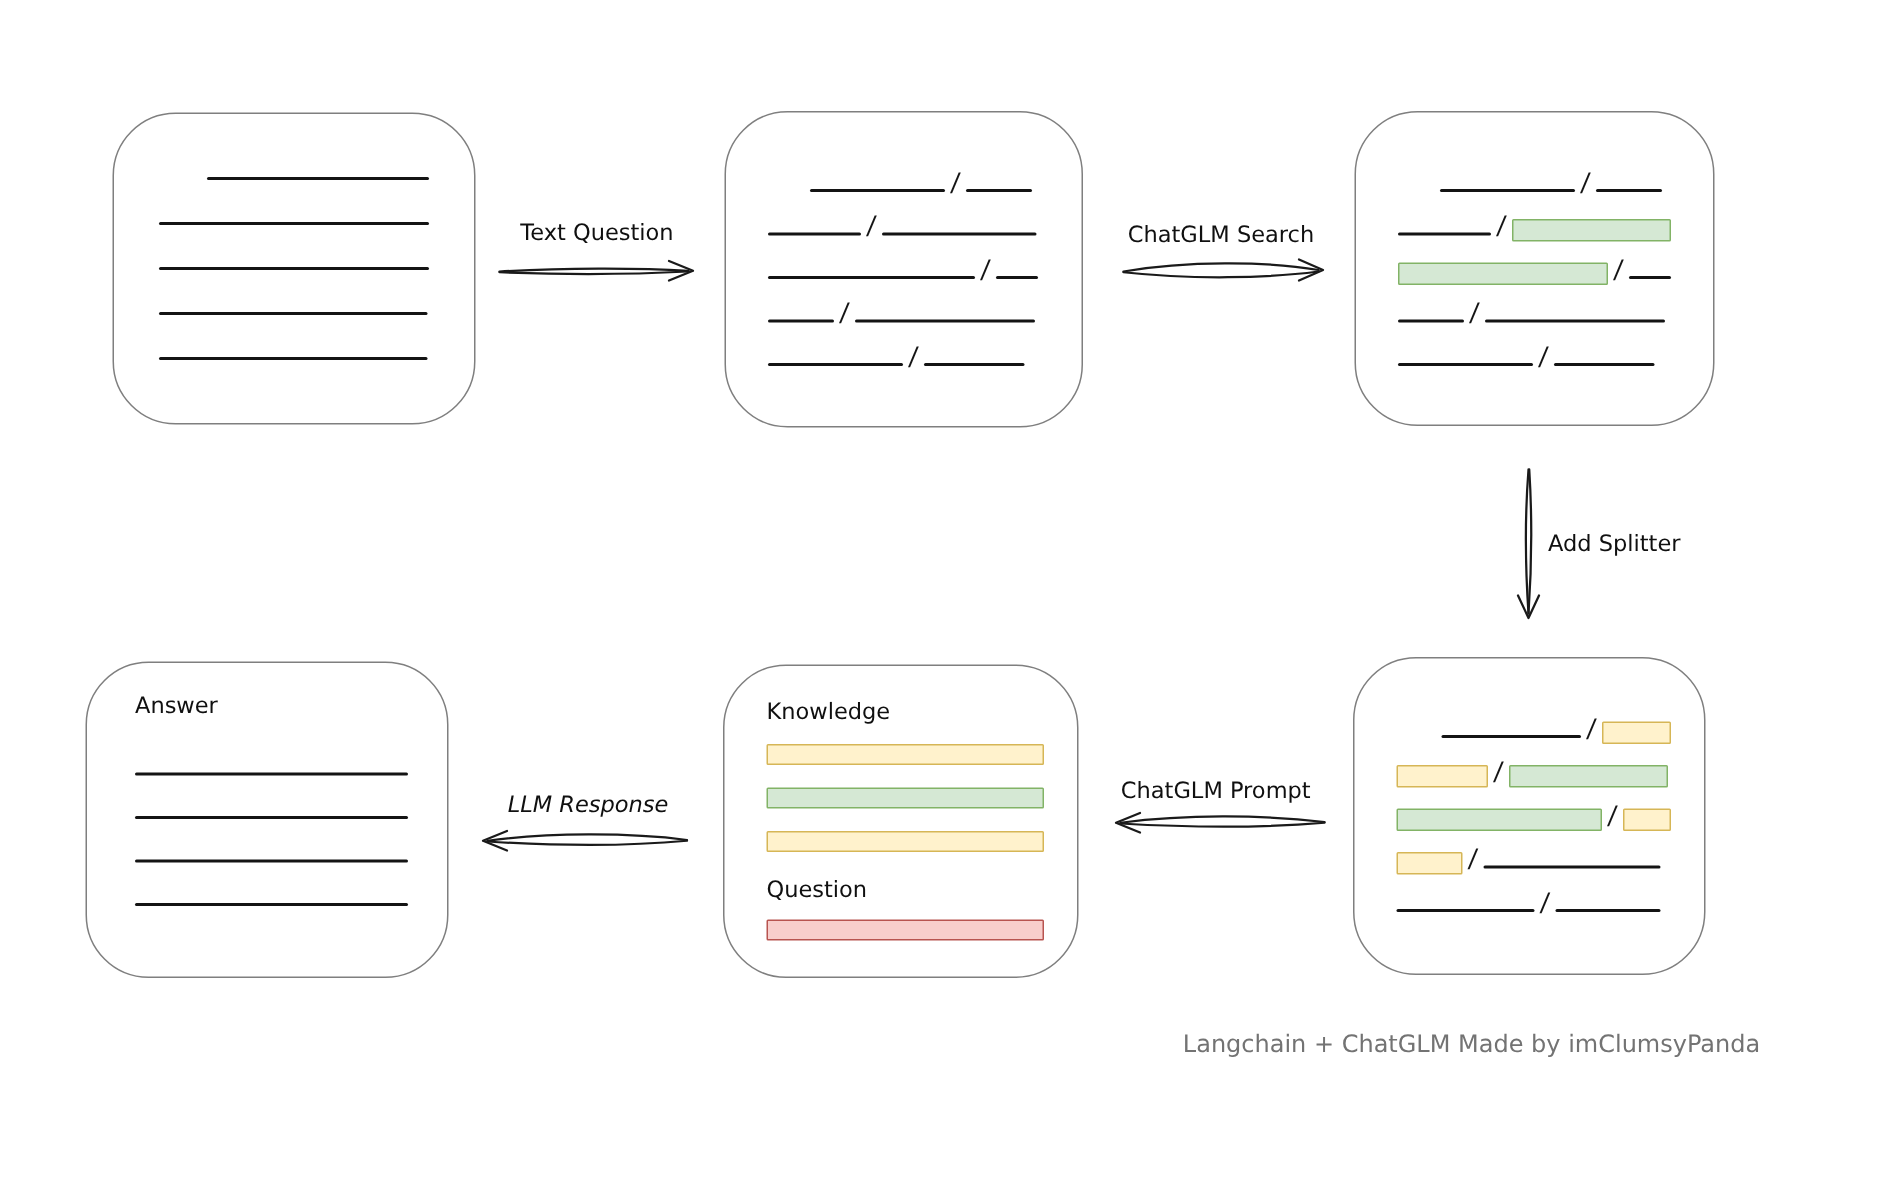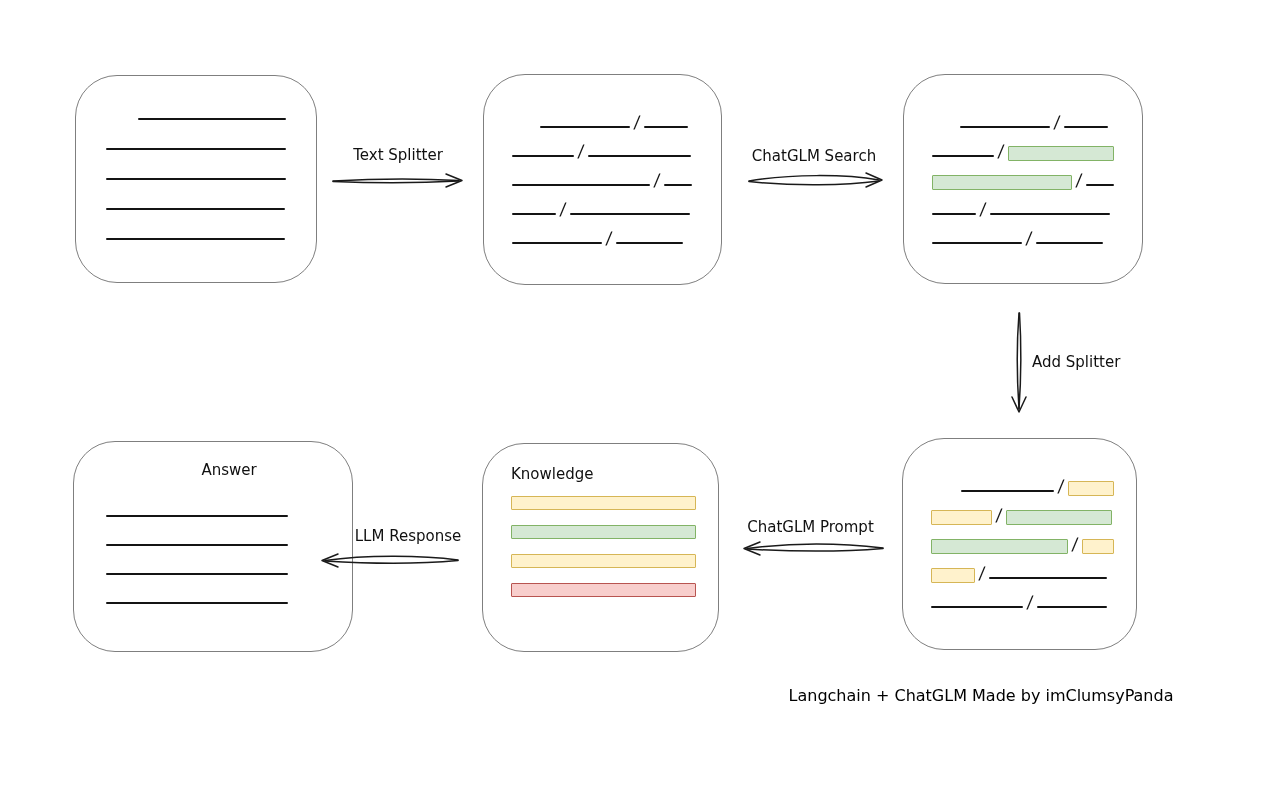--- a/index.html
+++ b/index.html
@@ -50,21 +50,21 @@
   .answer-inner .rows { padding:20px 0 0 0; }
 
   
   svg.arrows { position:absolute; inset:0; width:1262px; height:792px; pointer-events:none; }
   svg.arrows path { stroke:#1a1a1a; stroke-width:1.5; fill:none; stroke-linecap:round; stroke-linejoin:round; }
   .arrow-label {
     position:absolute; font-size:15px; color:#101010; text-align:center; white-space:nowrap;
   }
   .caption {
     position:absolute; left:780px; top:686px; width:402px;
-    font-size:16px; text-align:center; color:#000000; white-space:nowrap;
+    font-size:16px; text-align:center; color:#737373; white-space:nowrap;
   }
 </style>
 </head>
 <body>
 
 <div class="canvas">
 
   <div class="box" style="left:75px; top:75px; width:242px; height:208px;">
     <div class="rows doc-pad">
         <div class="row">
@@ -176,27 +176,28 @@
   </div>
 
   <div class="box" style="left:482px; top:443px; width:237px; height:209px;">
     <div class="prompt-inner">
       <div class="box-label">Knowledge</div>
       <div class="bars">
           <div class="bar bar-yellow"></div>
           <div class="bar bar-green"></div>
           <div class="bar bar-yellow"></div>
         </div>
+      <div class="box-label q-label">Question</div>
       <div class="bars q">
           <div class="bar bar-red"></div>
         </div>
     </div>
   </div>
 
-  <div class="box" style="left:73px; top:441px; width:280px; height:211px;text-align:center;">
+  <div class="box" style="left:57px; top:441px; width:242px; height:211px;">
     <div class="answer-inner">
       <div class="box-label">Answer</div>
       <div class="rows">
           <div class="row">
             <span class="seg seg-line" style="width: 182px;"></span>
           </div>
           <div class="row">
             <span class="seg seg-line" style="width: 182px;"></span>
           </div>
           <div class="row">
@@ -230,20 +231,20 @@
       <path d="M883,548.5 C835,552.5 790,551.5 747,549"></path>
       <path d="M760,542 L744,548.5 L760,555"></path>
     </g>
     <g>
       <path d="M458,560 C420,555 365,555 325,560.5"></path>
       <path d="M458,560.5 C415,564.5 365,563.5 325,561"></path>
       <path d="M338,554 L322,560.5 L338,567"></path>
     </g>
   </svg>
 
-  <div class="arrow-label" style="left:330px; top:146px; width:136px;">Text Splitter</div>
+  <div class="arrow-label" style="left:330px; top:146px; width:136px;">Text Question</div>
   <div class="arrow-label" style="left:744px; top:147px; width:140px;">ChatGLM Search</div>
   <div class="arrow-label" style="left:1032px; top:353px; width:120px; text-align:left;">Add Splitter</div>
   <div class="arrow-label" style="left:733px; top:518px; width:155px;">ChatGLM Prompt</div>
-  <div class="arrow-label" style="left:340px; top:527px; width:136px;">LLM Response</div>
+  <div class="arrow-label" style="left:324px; top:527px; width:136px;font-style:italic;">LLM Response</div>
 
   <div class="caption">Langchain + ChatGLM Made by imClumsyPanda</div>
 </div>
 
 </body></html>

